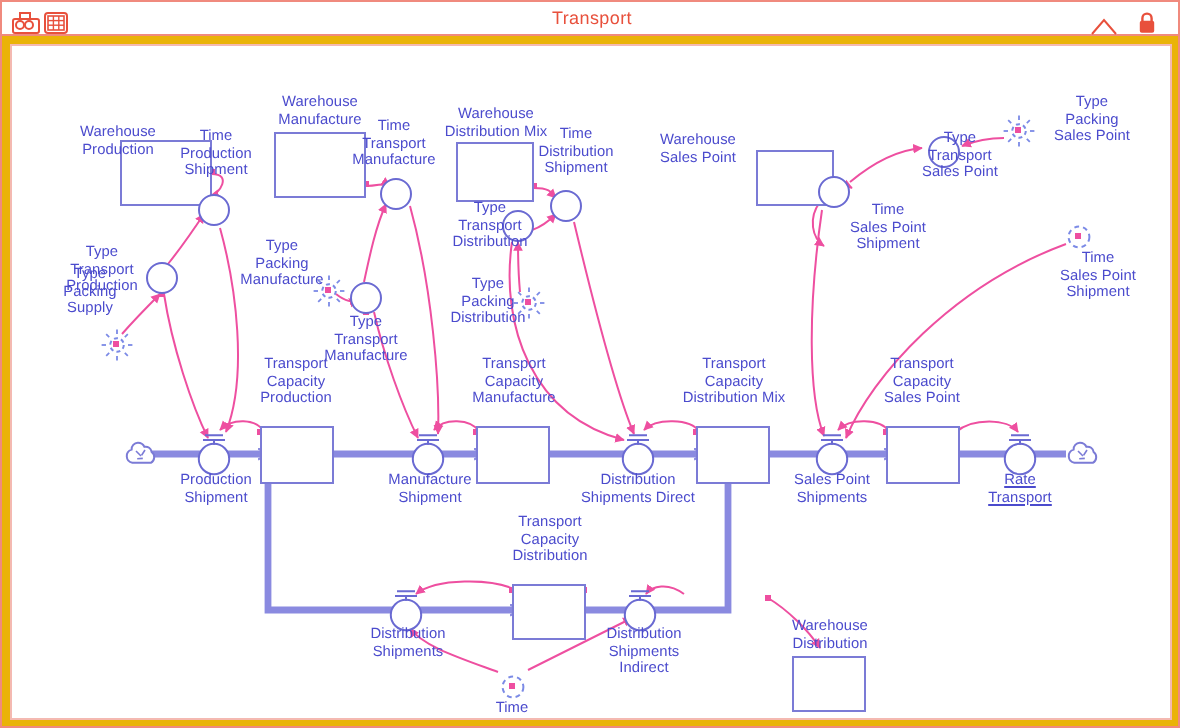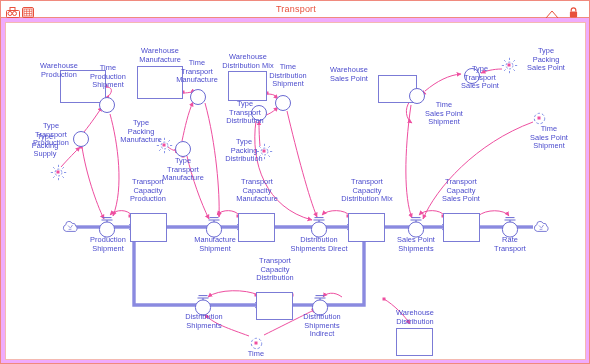--- a/index.html
+++ b/index.html
@@ -1,19 +1,19 @@
 <!DOCTYPE html>
 <html><head>
 <meta charset="utf-8">
 <style>
   html,body{margin:0;padding:0;background:#ffffff;}
   body{font-family:"Liberation Sans", sans-serif;}
   #app{
     position:relative;width:590px;height:364px;overflow:hidden;
-    background:#f0abfc;box-sizing:border-box;
+    background:#eab308;box-sizing:border-box;
     border:1px solid #f08a7e;
   }
   
   #titlebar{
     position:absolute;left:0;top:0;width:590px;height:17px;
     box-sizing:border-box;
     border-bottom:1px solid #f08a7e;
     background:#ffffff;
   }
   #title-text{
@@ -392,21 +392,21 @@
 Distribution</div>
 
     <div class="lbl" style="left:71px;top:213px;width:62px;">Production
 Shipment</div>
     <div class="lbl" style="left:176px;top:213px;width:66px;">Manufacture
 Shipment</div>
     <div class="lbl" style="left:270px;top:213px;width:86px;">Distribution
 Shipments Direct</div>
     <div class="lbl" style="left:379px;top:213px;width:62px;">Sales Point
 Shipments</div>
-    <div class="lbl" style="left:478px;top:213px;width:52px;">Rate
+    <div class="lbl" style="left:478px;top:213px;width:52px;text-decoration:underline;">Rate
 Transport</div>
     <div class="lbl" style="left:164px;top:290px;width:68px;">Distribution
 Shipments</div>
     <div class="lbl" style="left:282px;top:290px;width:68px;">Distribution
 Shipments
 Indirect</div>
 
     <div class="lbl" style="left:72px;top:41px;width:60px;">Time
 Production
 Shipment</div>

